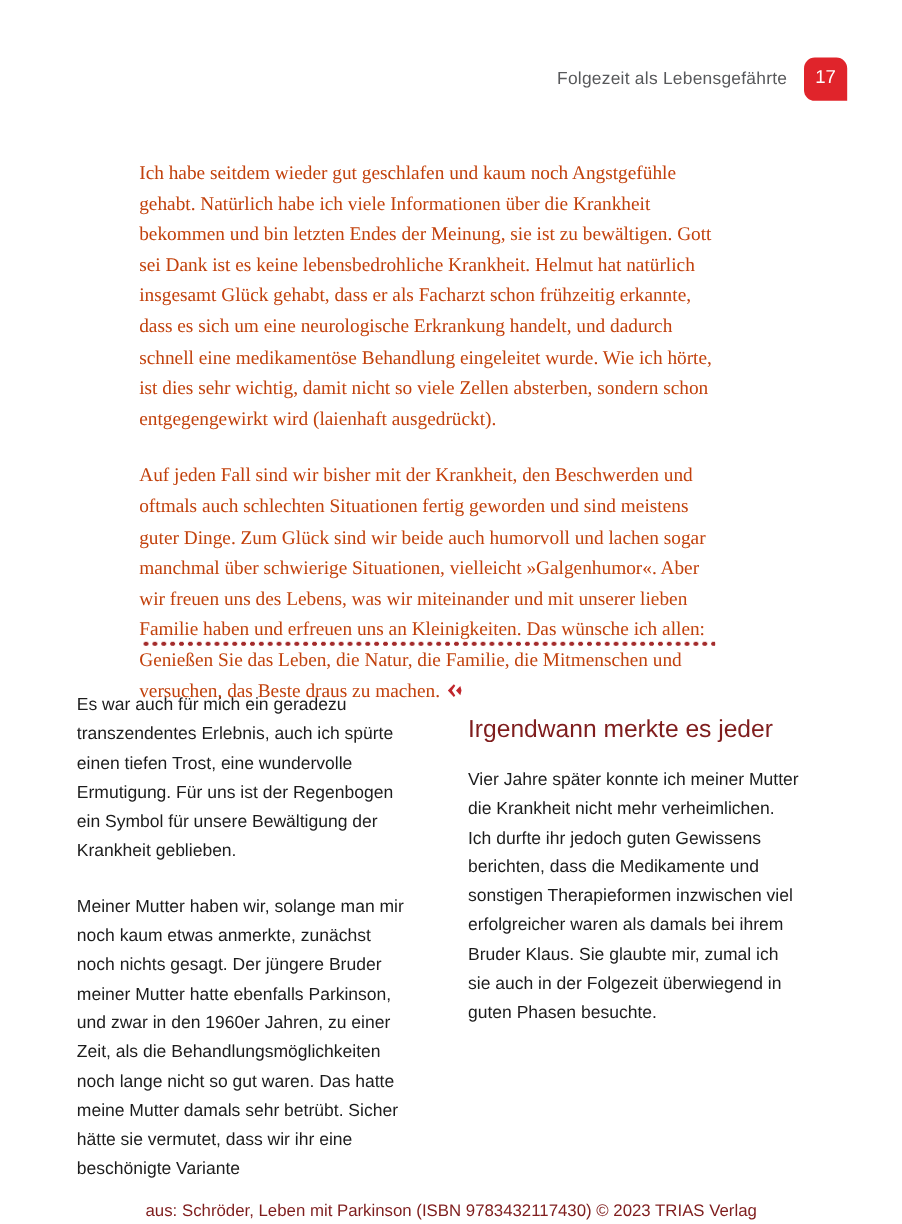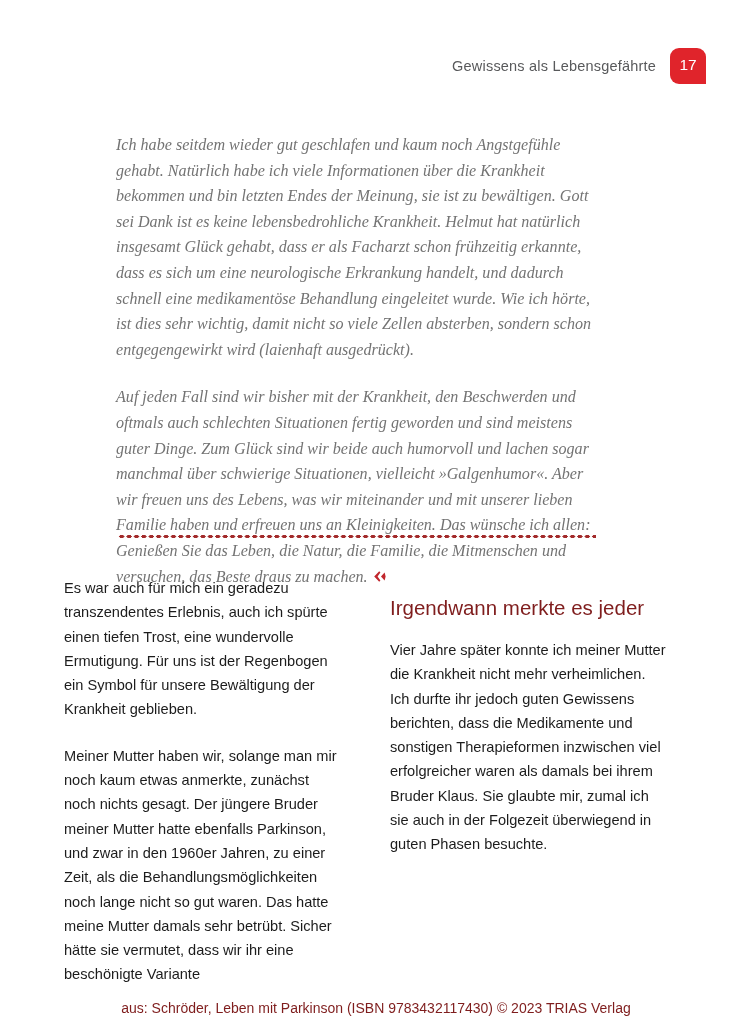--- a/index.html
+++ b/index.html
@@ -50,24 +50,23 @@
 
   
   .quote-block {
     position: absolute;
     left: 116px;
     top: 132px;
     width: 480px;
   }
   .quote-para {
     font-family: "Liberation Serif", "DejaVu Serif", serif;
-    font-style: italic;
     font-size: 16.1px;
     line-height: 25.6px;
-    color: #737373;
+    color: #c2410c;
     margin: 0 0 22px 0;
     text-align: left;
   }
   .quote-para:last-child {
     margin-bottom: 12px;
   }
   .end-marker {
     display: inline-block;
     width: 13px;
     height: 13px;
@@ -131,21 +130,21 @@
     color: #7f1d1d;
     line-height: 18px;
   }
 </style>
 </head>
 <body>
 
 <div class="page">
 
   <div class="running-head">
-    <span class="running-head-title">Gewissens als Lebensgefährte</span>
+    <span class="running-head-title">Folgezeit als Lebensgefährte</span>
     <span class="page-badge">17</span>
   </div>
 
   <div class="quote-block">
     <p class="quote-para">Ich habe seitdem wieder gut geschlafen und kaum noch Angstgefühle gehabt. Natürlich habe ich viele Informationen über die Krankheit bekommen und bin letzten Endes der Meinung, sie ist zu bewältigen. Gott sei Dank ist es keine lebensbedrohliche Krankheit. Helmut hat natürlich insgesamt Glück gehabt, dass er als Facharzt schon frühzeitig erkannte, dass es sich um eine neurologische Erkrankung handelt, und dadurch schnell eine medikamentöse Behandlung eingeleitet wurde. Wie ich hörte, ist dies sehr wichtig, damit nicht so viele Zellen absterben, sondern schon entgegengewirkt wird (laienhaft ausgedrückt).</p>
     <p class="quote-para"><span>Auf jeden Fall sind wir bisher mit der Krankheit, den Beschwerden und oftmals auch schlechten Situationen fertig geworden und sind meistens guter Dinge. Zum Glück sind wir beide auch humorvoll und lachen sogar manchmal über schwierige Situationen, vielleicht »Galgenhumor«. Aber wir freuen uns des Lebens, was wir miteinander und mit unserer lieben Familie haben und erfreuen uns an Kleinigkeiten. Das wünsche ich allen: Genießen Sie das Leben, die Natur, die Familie, die Mitmenschen und versuchen, das Beste draus zu machen.</span><span class="end-marker"><svg width="13" height="13" viewBox="0 0 13 13" aria-hidden="true">
             <path d="M6.2 1.2 L1.2 6.5 L6.2 11.8 L7.4 10.5 L4.6 6.5 L7.4 2.5 Z" fill="#c1272d"></path>
             <path d="M11.6 2.6 L8.0 6.5 L11.6 10.4 L12.6 6.5 Z" fill="#c1272d"></path>
           </svg></span></p>
   </div>

